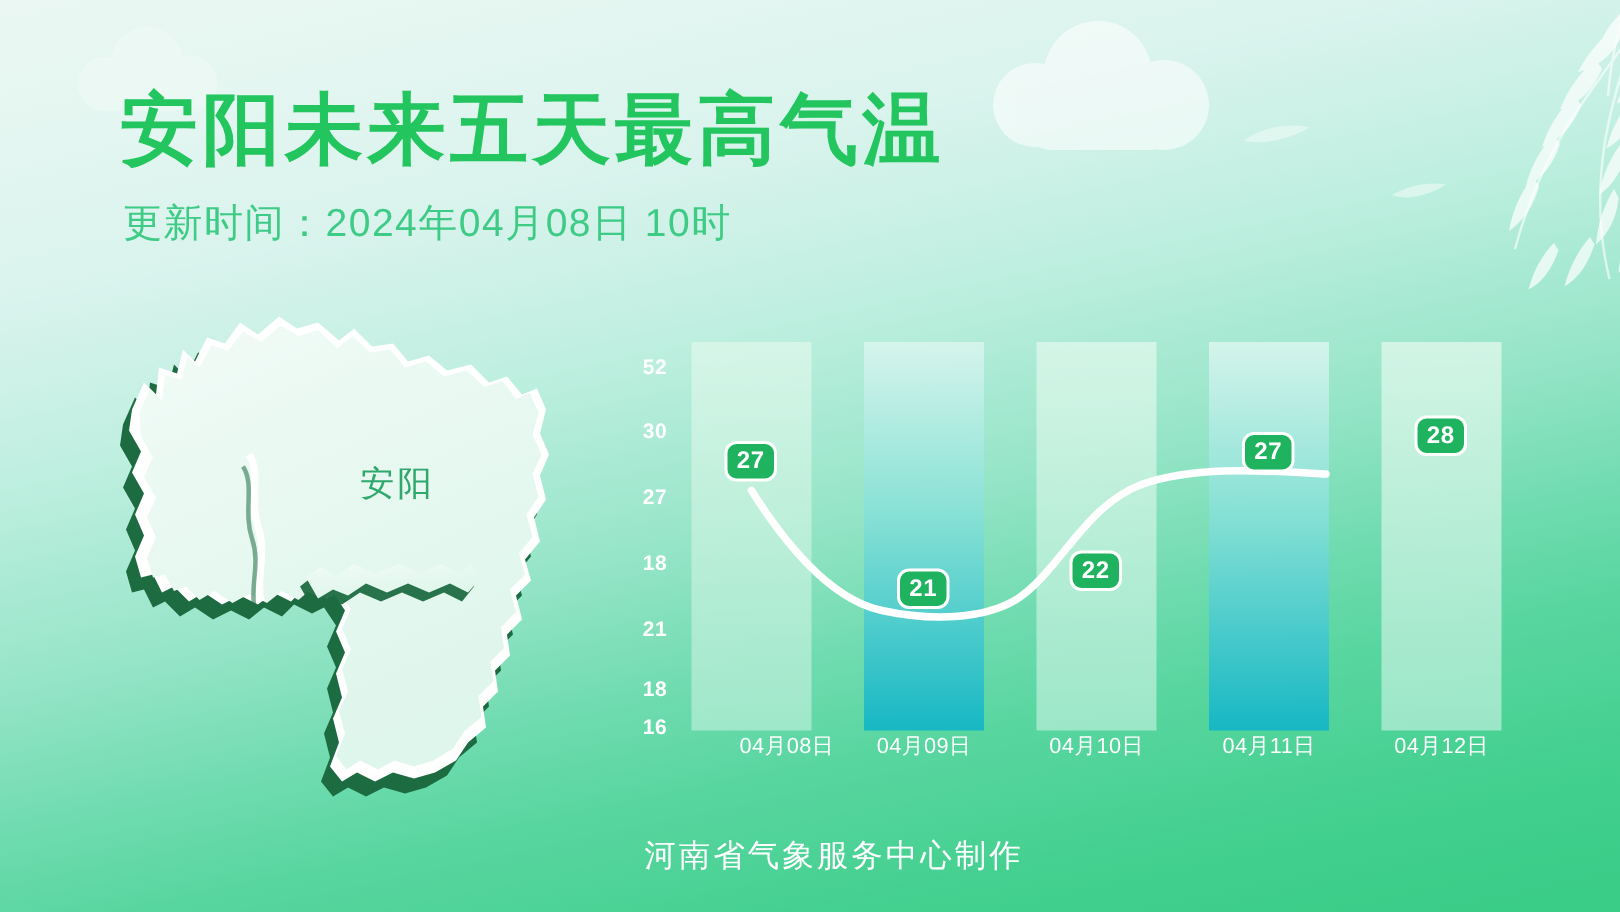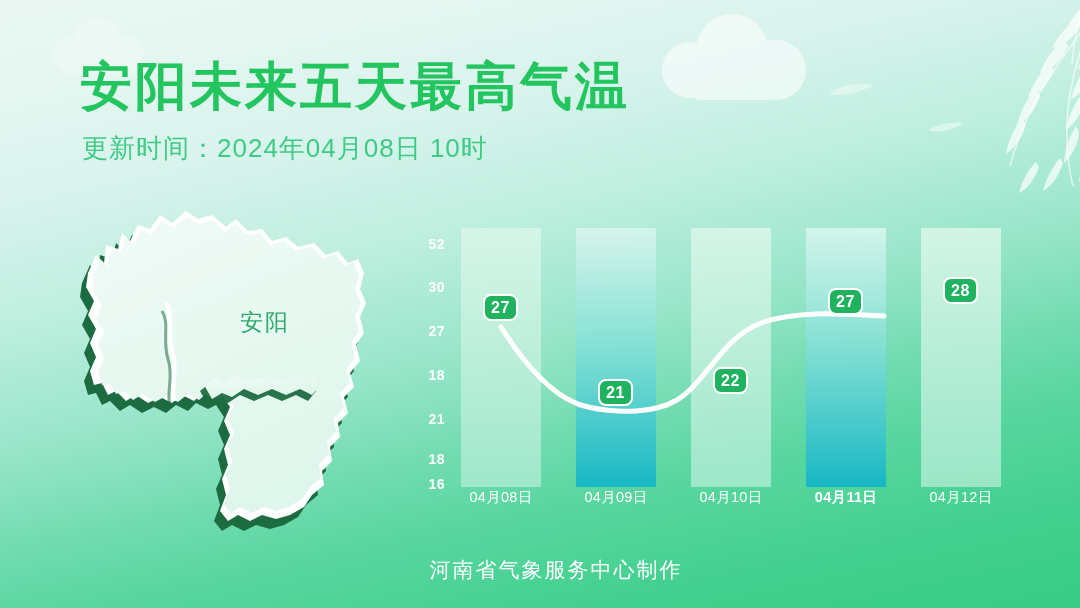--- a/index.html
+++ b/index.html
@@ -281,24 +281,24 @@
     </svg>
 
     <div class="ytick" style="left:0px;  top:16px;">52</div>
     <div class="ytick" style="left:0px;  top:59px;">30</div>
     <div class="ytick" style="left:0px;  top:103px;">27</div>
     <div class="ytick" style="left:0px;  top:147px;">18</div>
     <div class="ytick" style="left:0px;  top:191px;">21</div>
     <div class="ytick" style="left:0px;  top:231px;">18</div>
     <div class="ytick" style="left:0px;  top:256px;">16</div>
 
-    <div class="xtick" style="left:41px;">04月08日</div>
+    <div class="xtick" style="left:41px;text-align:right;">04月08日</div>
     <div class="xtick" style="left:156px;">04月09日</div>
     <div class="xtick" style="left:271px;">04月10日</div>
-    <div class="xtick" style="left:386px;font-weight:bold;">04月11日</div>
+    <div class="xtick" style="left:386px;">04月11日</div>
     <div class="xtick" style="left:501px;">04月12日</div>
 
     <div class="badge" style="left:78px;  top:74px;">27</div>
     <div class="badge" style="left:193px; top:159px;">21</div>
     <div class="badge" style="left:308px; top:147px;">22</div>
     <div class="badge" style="left:423px; top:68px;">27</div>
     <div class="badge" style="left:538px; top:57px;">28</div>
   </div>
 
   <div id="footer">河南省气象服务中心制作</div>

